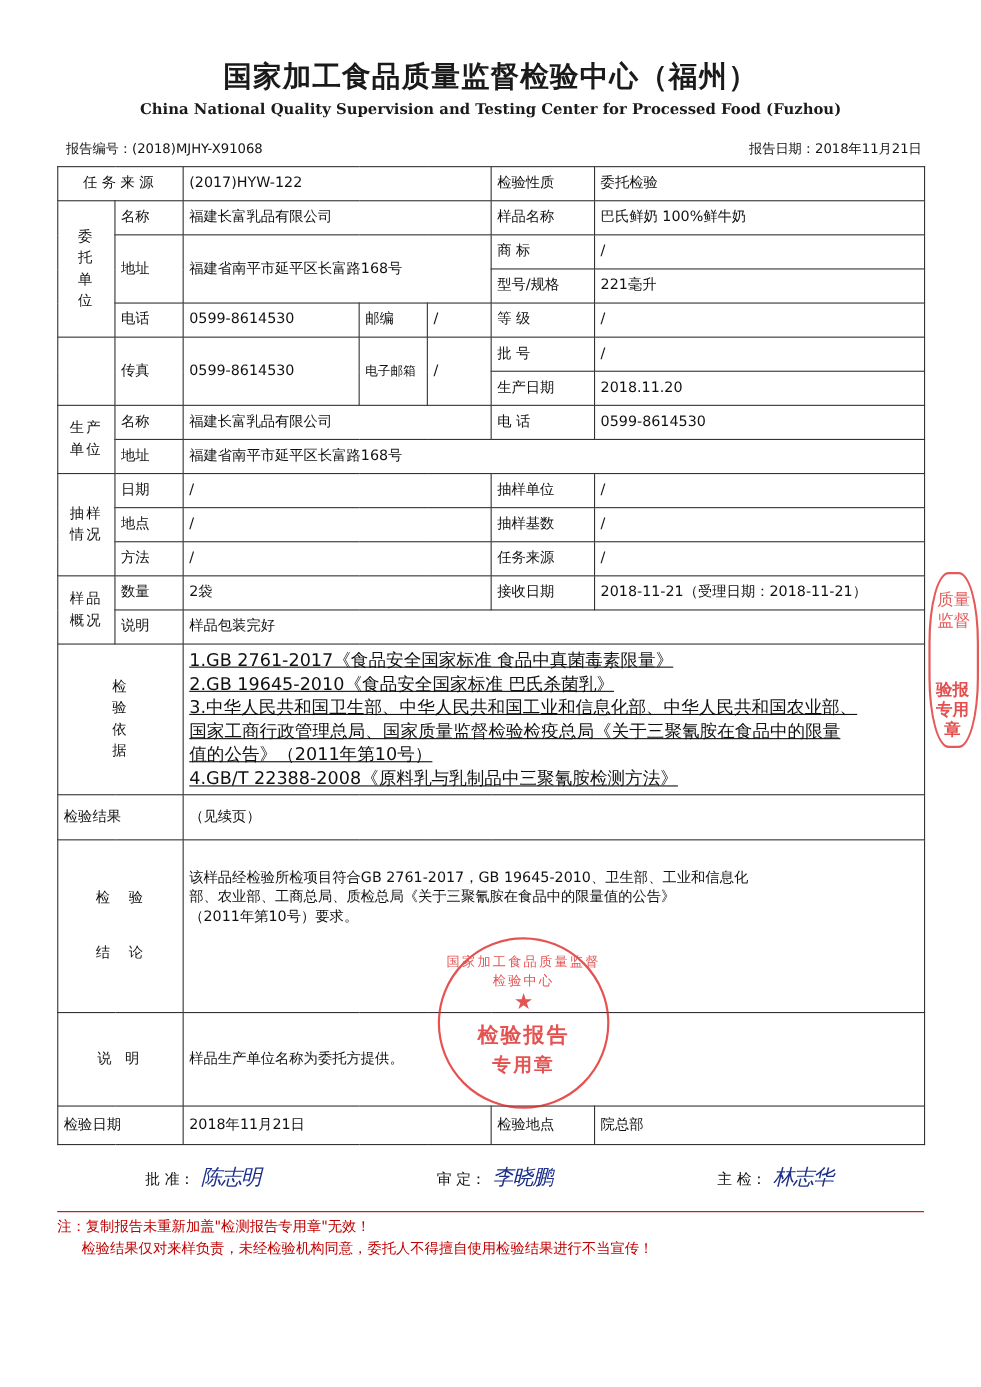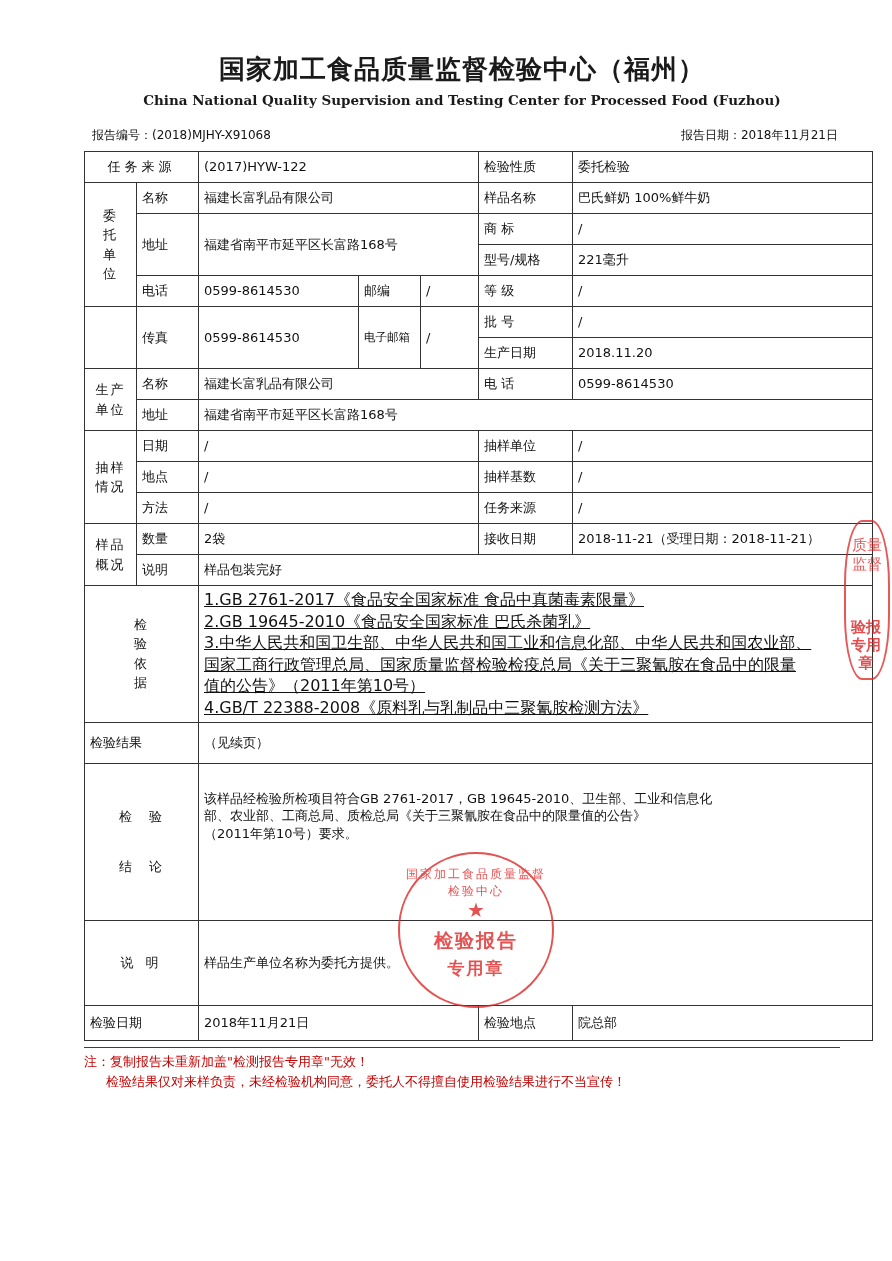--- a/index.html
+++ b/index.html
@@ -13,21 +13,20 @@
     font-family: "DejaVu Sans", "Liberation Sans", sans-serif;
     color: #111;
     position: relative;
     overflow: hidden;
   }
   .page {
     position: relative;
     width: 892px;
     height: 1261px;
     box-sizing: border-box;
-    padding-left: 32px;
   }
 
   
   .header {
     text-align: center;
     padding-top: 52px;
   }
   .title-cn {
     font-family: "DejaVu Serif", "Liberation Serif", serif;
     font-size: 26px;
@@ -414,20 +413,31 @@
 
     <tr>
       <td class="lbl" colspan="2" style="height:28px">检验日期</td>
       <td class="val" colspan="3">2018年11月21日</td>
       <td class="lbl">检验地点</td>
       <td class="val">院总部</td>
     </tr>
   </tbody>
     </table>
 
+  <div class="sig-row">
+    <span class="sig sig-a">
+      <span>批 准：</span><span class="sig-mark">陈志明</span>
+    </span>
+    <span class="sig sig-b">
+      <span>审 定：</span><span class="sig-mark">李晓鹏</span>
+    </span>
+    <span class="sig sig-c">
+      <span>主 检：</span><span class="sig-mark">林志华</span>
+    </span>
+  </div>
 
   <div class="notes">
     <div class="n1">注：复制报告未重新加盖"检测报告专用章"无效！</div>
     <div class="n2">检验结果仅对来样负责，未经检验机构同意，委托人不得擅自使用检验结果进行不当宣传！</div>
   </div>
 
   <div class="stamp stamp-main">
     <div class="arc">国家加工食品质量监督检验中心</div>
     <div class="star">★</div>
     <div class="l1">检验报告</div>

